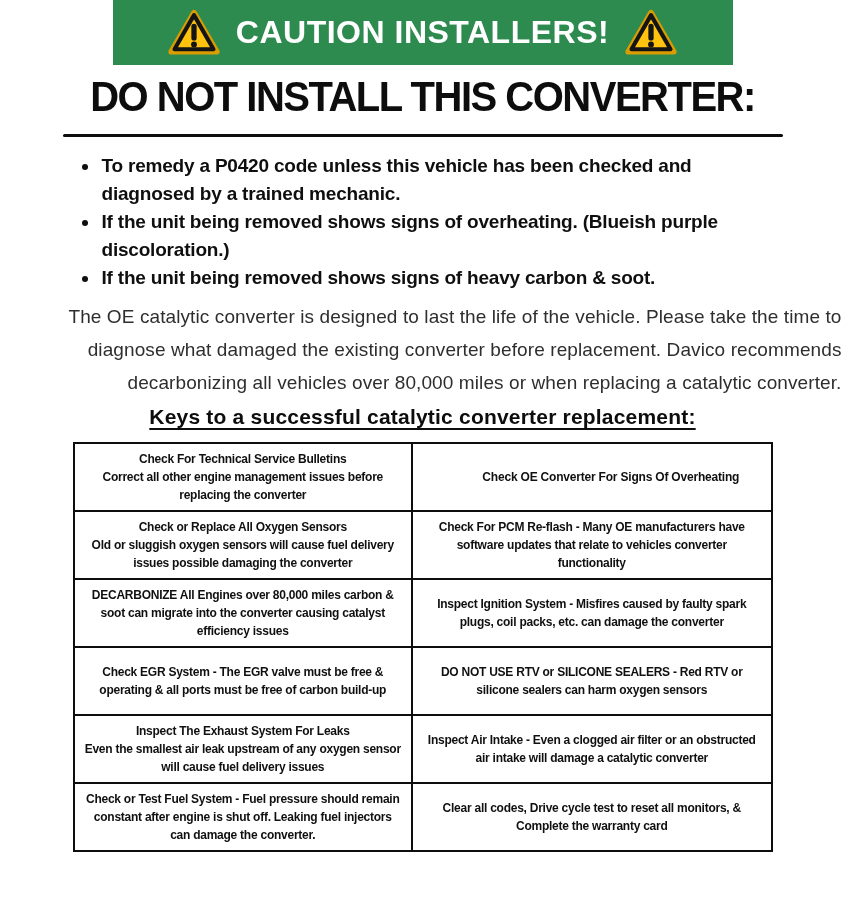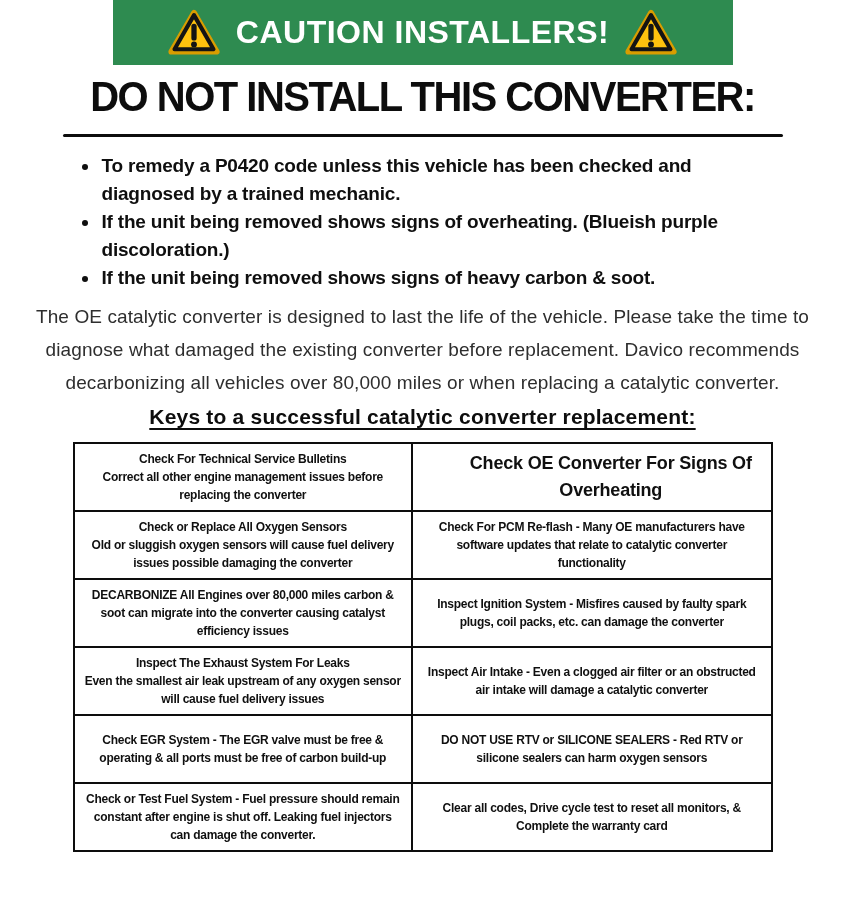--- a/index.html
+++ b/index.html
@@ -60,21 +60,21 @@
     line-height: 28px;
     letter-spacing: -0.2px;
     color: #0f0f0f;
   }
   .warning-list li { padding-left: 2px; }
 
   
   .advisory {
     width: 838px;
     margin: 8px auto 0;
-    text-align: center;
+    text-align: right;
     font-size: 19px;
     font-weight: 400;
     line-height: 33px;
     letter-spacing: 0.1px;
     color: #2e2e2e;
   }
 
   
   .keys-heading {
     margin: 6px auto 0;
@@ -103,21 +103,21 @@
     vertical-align: middle;
     font-size: 12px;
     font-weight: 700;
     line-height: 1.5;
     letter-spacing: -0.25px;
     color: #101010;
     white-space: pre-line;
   }
   .keys-table col.c-left  { width: 48.5%; }
   .keys-table col.c-right { width: 51.5%; }
-  .keys-table td.big { font-size: 18px; letter-spacing: -0.2px; padding-left: 48px; }
+  .keys-table td.big { font-size: 12px; letter-spacing: -0.2px; padding-left: 48px; }
 </style>
 </head>
 <body>
 
 <div class="page">
 
   <div class="banner">
     <span class="warn-icon">
       <svg width="52" height="48" viewBox="0 0 64 58" aria-hidden="true">
         <path d="M32 4 L60 52 H4 Z" fill="#ffc20e" stroke="#d99d00" stroke-width="7" stroke-linejoin="round"></path>
@@ -158,34 +158,34 @@
       </colgroup>
     <tbody>
       <tr>
         <td>Check For Technical Service Bulletins
 Correct all other engine management issues before replacing the converter</td>
         <td class="big">Check OE Converter For Signs Of Overheating</td>
       </tr>
       <tr>
         <td>Check or Replace All Oxygen Sensors
 Old or sluggish oxygen sensors will cause fuel delivery issues possible damaging the converter</td>
-        <td>Check For PCM Re-flash - Many OE manufacturers have software updates that relate to catalytic converter functionality</td>
+        <td>Check For PCM Re-flash - Many OE manufacturers have software updates that relate to vehicles converter functionality</td>
       </tr>
       <tr>
         <td>DECARBONIZE All Engines over 80,000 miles carbon &amp; soot can migrate into the converter causing catalyst efficiency issues</td>
         <td>Inspect Ignition System - Misfires caused by faulty spark plugs, coil packs, etc. can damage the converter</td>
       </tr>
       <tr>
+        <td>Check EGR System - The EGR valve must be free &amp; operating &amp; all ports must be free of carbon build-up</td>
+        <td>DO NOT USE RTV or SILICONE SEALERS - Red RTV or silicone sealers can harm oxygen sensors</td>
+      </tr>
+      <tr>
         <td>Inspect The Exhaust System For Leaks
 Even the smallest air leak upstream of any oxygen sensor will cause fuel delivery issues</td>
         <td>Inspect Air Intake - Even a clogged air filter or an obstructed air intake will damage a catalytic converter</td>
-      </tr>
-      <tr>
-        <td>Check EGR System - The EGR valve must be free &amp; operating &amp; all ports must be free of carbon build-up</td>
-        <td>DO NOT USE RTV or SILICONE SEALERS - Red RTV or silicone sealers can harm oxygen sensors</td>
       </tr>
       <tr>
         <td>Check or Test Fuel System - Fuel pressure should remain constant after engine is shut off.  Leaking fuel injectors can damage the converter.</td>
         <td>Clear all codes,  Drive cycle test to reset all monitors, &amp; Complete the warranty card</td>
       </tr>
     </tbody>
   </table>
 
 </div>
 

